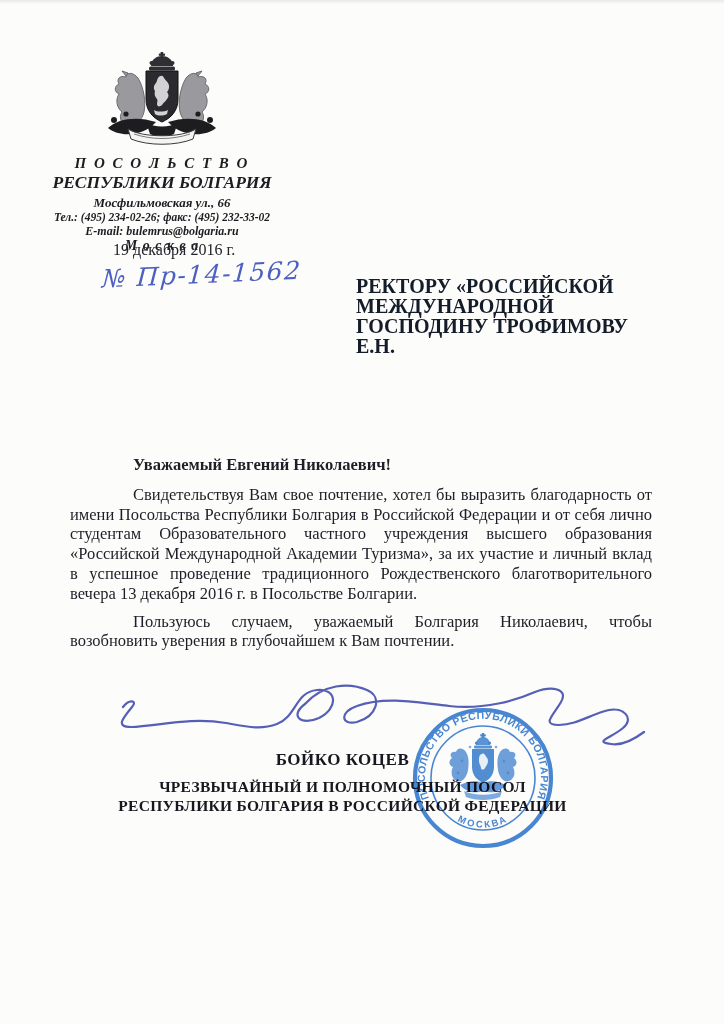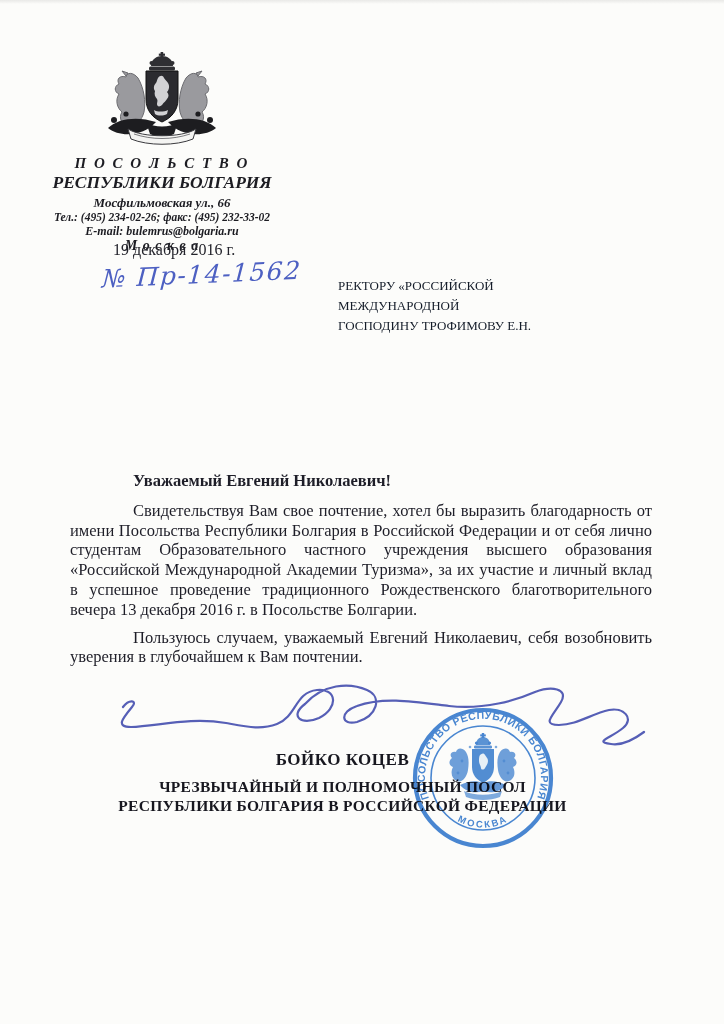--- a/index.html
+++ b/index.html
@@ -29,29 +29,29 @@
   
   .date-line{position:absolute;left:113px;top:241px;font-size:16px;color:#23232b;}
   .ref-number{
     position:absolute;left:102px;top:260px;
     font-size:25px;font-style:italic;color:#4d60c2;
     letter-spacing:1.5px;transform:rotate(-2.5deg) skewX(-6deg);
     font-family:"DejaVu Serif", serif;
   }
   
   .recipient{
-    position:absolute;left:338px;top:276px;width:300px;
-    font-size:13px;font-weight:normal;line-height:20px;color:#141c29;
+    position:absolute;left:356px;top:276px;width:300px;
+    font-size:20px;font-weight:bold;line-height:20px;color:#141c29;
   }
   
   .body-text{
     position:absolute;left:70px;top:454px;width:582px;
     font-size:16.5px;line-height:19.8px;color:#1e1e28;
   }
-  .salutation{font-weight:bold;margin:17px 0 10px 0;text-indent:63px;}
+  .salutation{font-weight:bold;margin:1px 0 10px 0;text-indent:63px;}
   .body-text p{margin:0 0 8px 0;text-align:justify;text-indent:63px;}
   
   .sig-svg{position:absolute;left:98px;top:680px;}
   .sig-name{
     position:absolute;left:75px;top:750px;width:535px;text-align:center;
     font-size:17px;font-weight:bold;color:#17171f;letter-spacing:.5px;
   }
   .sig-title{
     position:absolute;left:50px;top:778px;width:585px;text-align:center;
     font-size:15.5px;font-weight:bold;line-height:18.5px;color:#17171f;letter-spacing:.3px;
@@ -124,21 +124,21 @@
 
   <div class="recipient">
     <div>РЕКТОРУ «РОССИЙСКОЙ</div>
     <div>МЕЖДУНАРОДНОЙ</div>
     <div>ГОСПОДИНУ ТРОФИМОВУ Е.Н.</div>
   </div>
 
   <div class="body-text">
     <div class="salutation">Уважаемый Евгений Николаевич!</div>
     <p>Свидетельствуя Вам свое почтение, хотел бы выразить благодарность от имени Посольства Республики Болгария в Российской Федерации и от себя лично студентам Образовательного частного учреждения высшего образования «Российской Международной Академии Туризма», за их участие и личный вклад в успешное проведение традиционного Рождественского благотворительного вечера 13 декабря 2016 г. в Посольстве Болгарии.</p>
-    <p>Пользуюсь случаем, уважаемый Евгений Николаевич, себя возобновить уверения в глубочайшем к Вам почтении.</p>
+    <p>Пользуюсь случаем, уважаемый Болгария Николаевич, чтобы возобновить уверения в глубочайшем к Вам почтении.</p>
   </div>
 
   <svg class="sig-svg" width="548" height="85" viewBox="0 0 548 85">
     <path d="M25,27 C31,19 40,20 34,27 C25,38 17,47 33,47 C60,46 92,37 128,43
              C150,47 163,50 179,44 C199,36 197,12 219,10 C239,8 241,28 221,38
              C203,46 191,36 207,24 C225,4 251,2 269,10 C285,17 279,36 259,42
              C243,46 241,32 259,26 C286,16 319,22 351,26 C386,30 419,20 437,12
              C453,6 471,8 463,22 C455,36 443,45 461,45 C479,45 493,34 511,30
              C525,27 537,38 525,48 C513,58 495,62 513,64 C525,66 538,58 546,52" fill="none" stroke="#565fb6" stroke-width="2.2" stroke-linecap="round" stroke-linejoin="round"></path>
   </svg>

